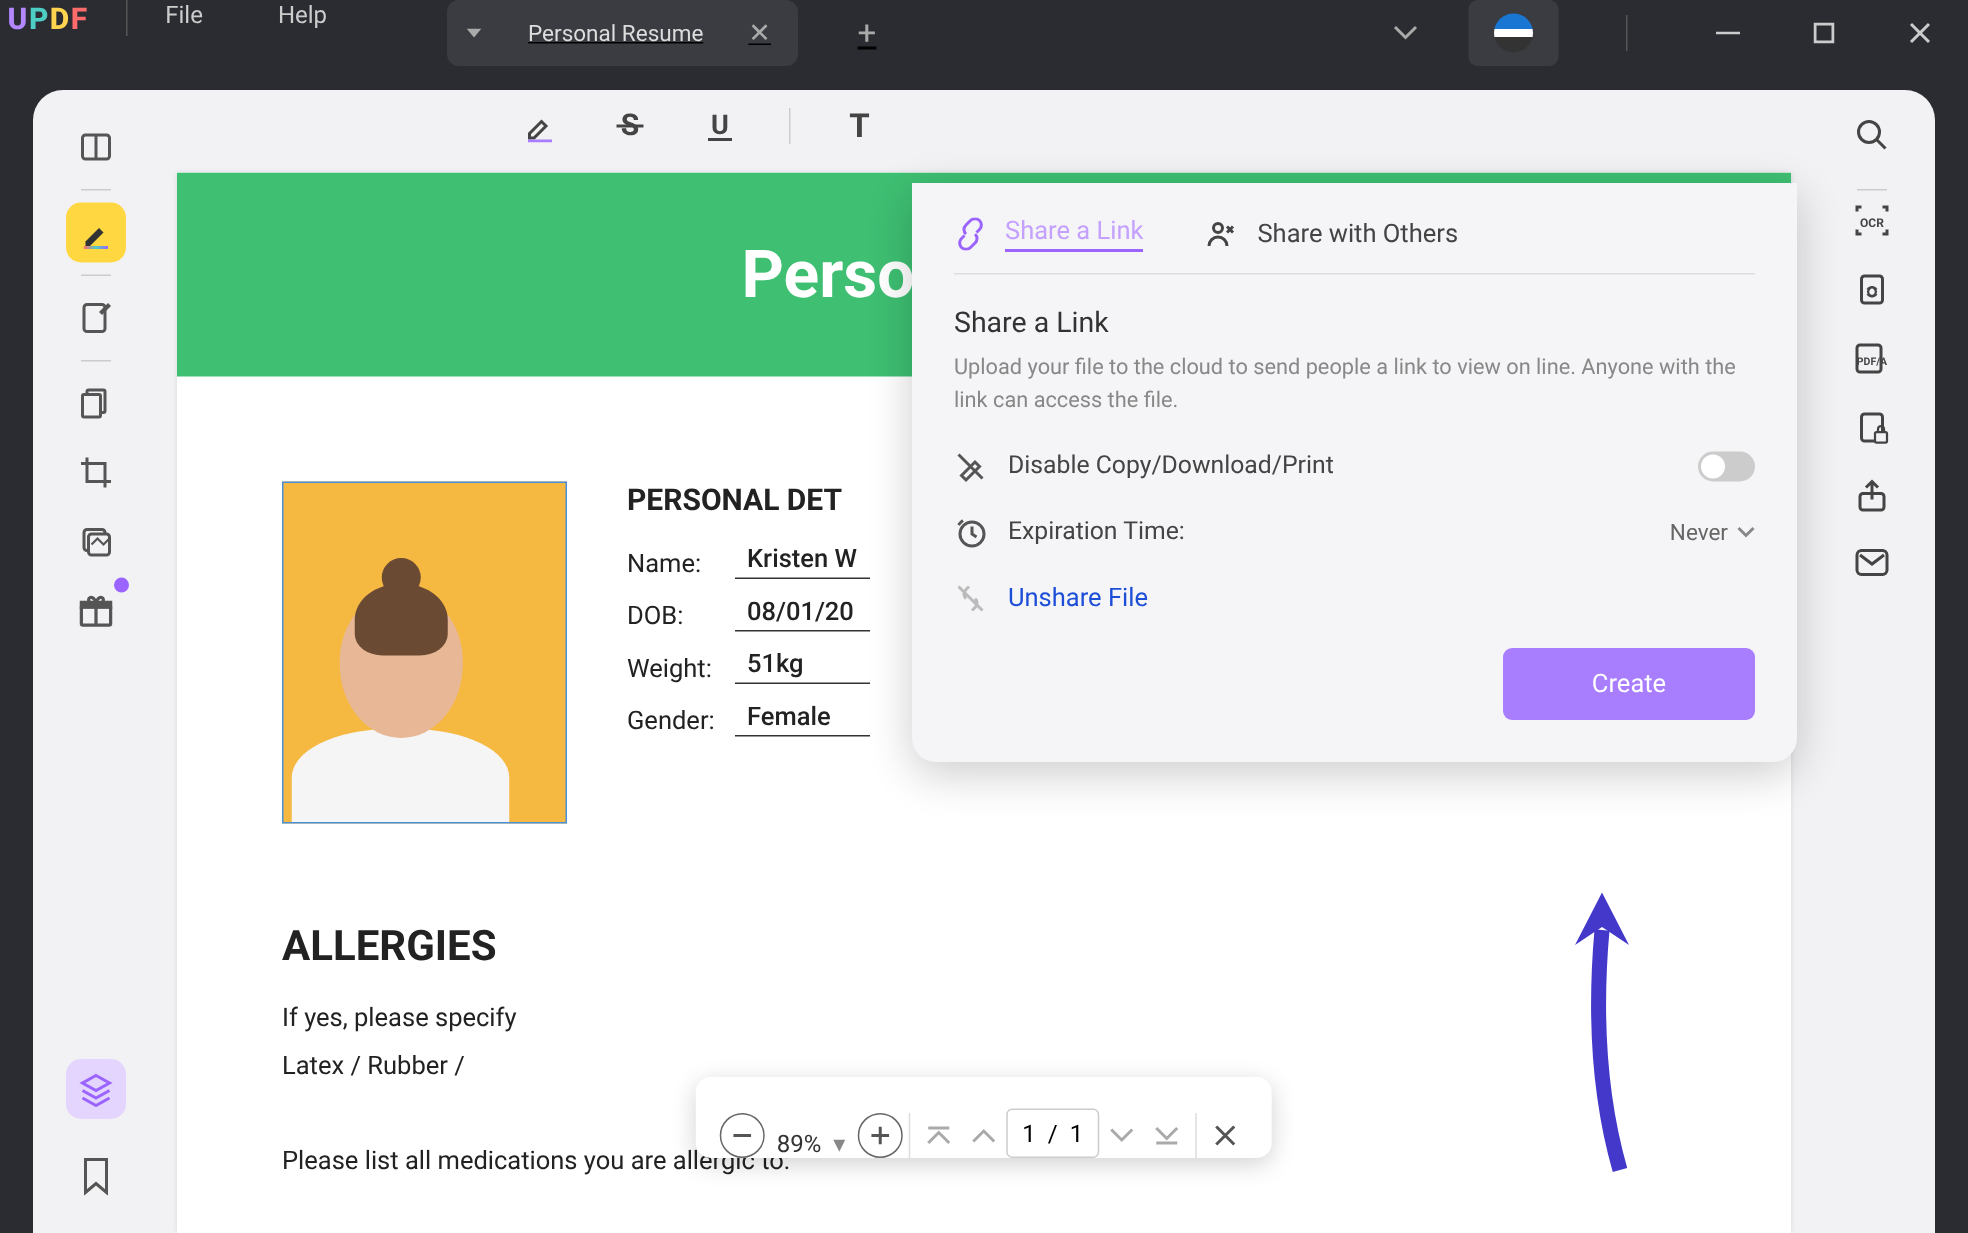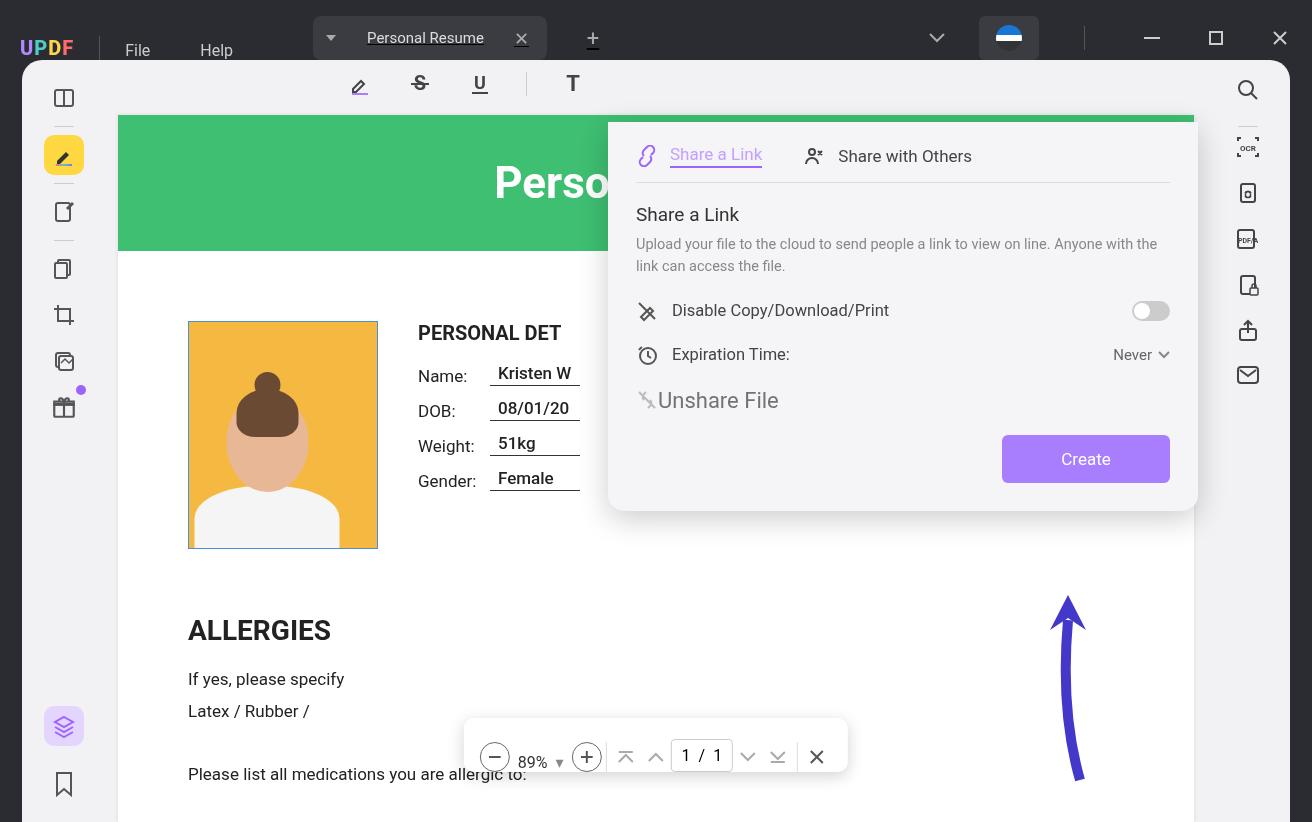--- a/index.html
+++ b/index.html
@@ -1,19 +1,19 @@
 <!DOCTYPE html>
 <html><head>
 <meta charset="utf-8">
 <style>
 * { margin: 0; padding: 0; box-sizing: border-box; font-family: -apple-system, BlinkMacSystemFont, "Segoe UI", Roboto, sans-serif; }
 body { width: 1312px; height: 822px; background: #2a2c31; overflow: hidden; position: relative; }
 
 
-.titlebar { height: 60px; background: #2a2c31; display: flex; align-items: flex-end; padding-left: 20px; }
+.titlebar { height: 60px; background: #2a2c31; display: flex; align-items: flex-start; padding-left: 5px; }
 .logo { font-size: 20px; font-weight: 800; letter-spacing: 1px; }
 .logo .l1 { color: #b388ff; }
 .logo .l2 { color: #4ecdc4; }
 .logo .l3 { color: #ffd54f; }
 .logo .l4 { color: #ff6b6b; }
 .tb-divider { width: 1px; height: 24px; background: #555; margin: 0 25px; }
 .menu-item { color: #ccc; font-size: 16px; margin-right: 50px; cursor: pointer; }
 .tabs { display: flex; align-items: center; margin-left: 30px; text-decoration: underline; }
 .tab-btn { background: #3a3c42; color: #ccc; border-radius: 8px 0 0 8px; height: 44px; width: 36px; display: flex; align-items: center; justify-content: center; }
 .tab { background: #3a3c42; color: #ddd; padding: 0 18px; height: 44px; display: flex; align-items: center; border-radius: 0 8px 8px 0; }
@@ -80,21 +80,21 @@
 .sp-title { font-size: 19px; color: #333; margin-top: 20px; margin-bottom: 8px; }
 .sp-desc { font-size: 14.5px; color: #888; line-height: 1.5; }
 .link-row { display: flex; gap: 10px; margin-top: 18px; }
 .link-input { flex: 1; background: #fff; border: 1px solid #ddd; border-radius: 8px; padding: 12px 14px; font-size: 15px; color: #888; display: flex; align-items: center; justify-content: space-between; }
 .qr-btn { width: 48px; height: 48px; background: #fff; border: 1px solid #ccc; border-radius: 8px; display: flex; align-items: center; justify-content: center; cursor: pointer; }
 .opt-row { display: flex; align-items: center; gap: 14px; margin-top: 22px; font-size: 16.5px; color: #444; }
 .opt-row .opt-label { flex: 1; }
 .toggle { width: 38px; height: 20px; background: #ccc; border-radius: 10px; position: relative; cursor: pointer; }
 .toggle::after { content: ''; position: absolute; left: 2px; top: 2px; width: 16px; height: 16px; background: #fff; border-radius: 50%; }
 .exp-val { color: #666; font-size: 15px; display:flex; align-items:center; gap:6px; cursor:pointer; }
-.unshare-row { display: flex; align-items: center; margin-top: 22px; color: #737373; font-size: 22px; }
+.unshare-row { display: flex; align-items: center; gap: 14px; margin-top: 22px; color: #1d4ed8; font-size: 17px; }
 .create-btn { margin-top: 22px; margin-left: auto; width: 168px; height: 48px; background: #a87eff; color: #fff; font-size: 17px; border: none; border-radius: 6px; cursor: pointer; display: block; }
 
 
 .arrow-annot { position: absolute; top: 530px; right: 180px; z-index: 20; pointer-events: none; }
 
 
 .page-bar { position: absolute; bottom: 50px; left: 50%; transform: translateX(-50%); background: #fff; border-radius: 10px; box-shadow: 0 4px 16px rgba(0,0,0,0.18); height: 54px; display: flex; align-items: flex-end; padding: 0 16px; z-index: 5; }
 .pb-icon { width: 30px; height: 30px; display: flex; align-items: center; justify-content: center; cursor: pointer; color: #555; border-radius: 50%; }
 .pb-icon.circle { border: 1.5px solid #666; }
 .zoom-box { display: flex; align-items: center; gap: 8px; font-size: 16px; color: #333; padding: 0 8px; }

